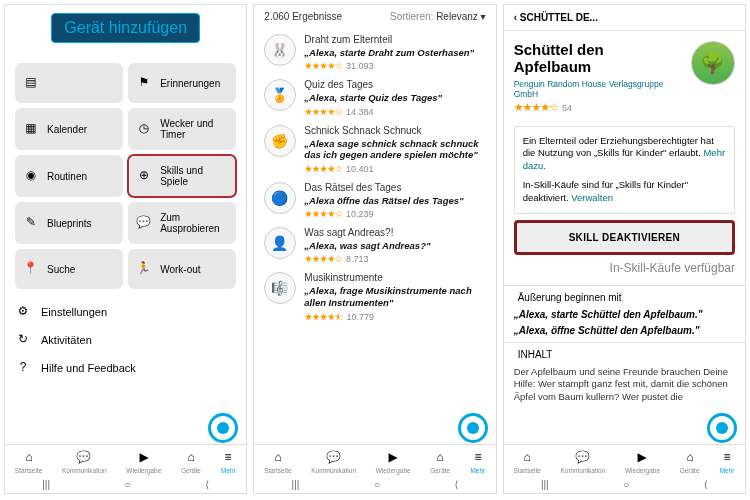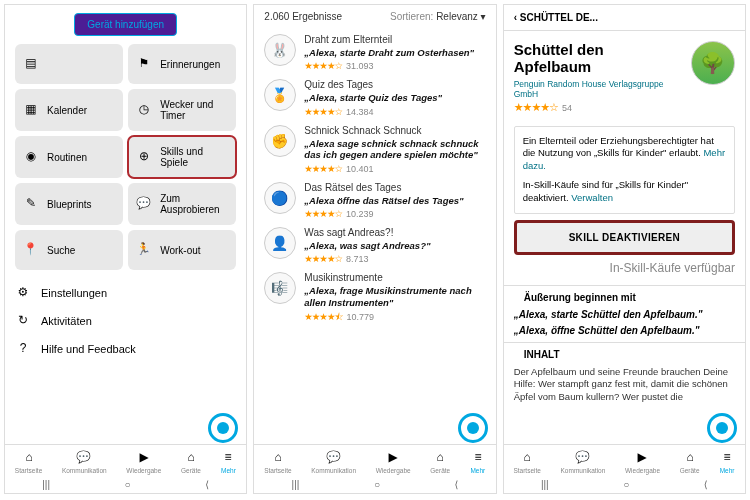--- a/index.html
+++ b/index.html
@@ -1,21 +1,21 @@
 <!DOCTYPE html>
 <html><head>
 <meta charset="utf-8">
 <style>
 :root{--accent:#00a8e1;--star:#ff9900;--grey:#888;--bg:#f4f4f4;--tile:#e8e8e8;--border:#ddd;--link:#007185}
 *{box-sizing:border-box;margin:0;padding:0;font-family:"Amazon Ember",Arial,sans-serif}
 body{background:#fff;width:750px;height:500px;overflow:hidden}
 .wrap{display:flex;gap:6px;padding:4px}
 .pane{flex:1;border:1px solid var(--border);background:#fff;position:relative;height:490px;overflow:hidden;display:flex;flex-direction:column}
 .pane-body{flex:1;overflow:hidden;padding:6px 10px;font-size:10.5px}
-.add-btn{border:1px solid var(--accent);color:var(--accent);border-radius:4px;padding:5px 12px;font-size:10px;margin:8px auto 2px;background:#4c1d95;display:block}
+.add-btn{border:1px solid var(--accent);color:var(--accent);border-radius:4px;padding:5px 12px;font-size:16px;margin:8px auto 14px;background:#0c4a6e;display:block}
 .grid{display:grid;grid-template-columns:1fr 1fr;gap:5px}
 .tile{background:var(--tile);border-radius:6px;padding:10px 8px;display:flex;align-items:center;gap:8px;font-size:10px;line-height:1.1;min-height:40px}
 .tile svg{flex-shrink:0}
 .tile.hl{outline:2px solid #b02a30;outline-offset:-1px}
 .settings{margin-top:14px;display:flex;flex-direction:column;gap:10px;font-size:11px}
 .settings .row{display:flex;gap:10px;align-items:center}
 .nav{display:flex;justify-content:space-around;border-top:1px solid var(--border);padding:4px 0 2px;background:#fff}
 .nav .ni{display:flex;flex-direction:column;align-items:center;font-size:6.5px;color:var(--grey);gap:1px}
 .nav .ni.active{color:var(--accent)}
 .sysbar{display:flex;justify-content:space-around;padding:3px 0;font-size:10px;color:#666}
@@ -36,21 +36,21 @@
 .d-title{font-size:15px;font-weight:bold;line-height:1.15}
 .d-pub{font-size:8.5px;color:var(--link);margin-top:3px}
 .d-rate{color:var(--star);font-size:11px;letter-spacing:-1px;margin-top:2px}
 .d-rate .cnt{color:var(--grey);font-size:9px;letter-spacing:0;margin-left:4px}
 .d-icon{width:44px;height:44px;border-radius:50%;border:1px solid #ccc;background:linear-gradient(#8bc34a,#4caf50);flex-shrink:0;display:flex;align-items:center;justify-content:center;font-size:20px}
 .card{border:1px solid var(--border);border-radius:2px;padding:8px;font-size:9.5px;line-height:1.35;margin:4px 0}
 .card a{color:var(--link)}
 .deact{background:#eee;border:3px solid #7f1d1d;border-radius:4px;padding:9px;text-align:center;font-size:10px;font-weight:bold;letter-spacing:.3px;margin-top:6px}
 .avail{text-align:right;font-size:12px;color:var(--grey);margin:6px 0 10px}
 hr{border:0;border-top:1px solid var(--border);margin:6px -10px}
-.sect{font-size:10px;font-weight:bold;margin:6px 10px}
+.sect{font-size:10px;font-weight:normal;margin:6px 4px}
 .utter{font-style:italic;font-weight:bold;font-size:10px;margin:5px 0}
 .desc{font-size:9.5px;line-height:1.35;color:#333}
 </style>
 </head>
 <body>
 
 <div class="wrap">
 
 <div class="pane">
   <button class="add-btn">Gerät hinzufügen</button>

